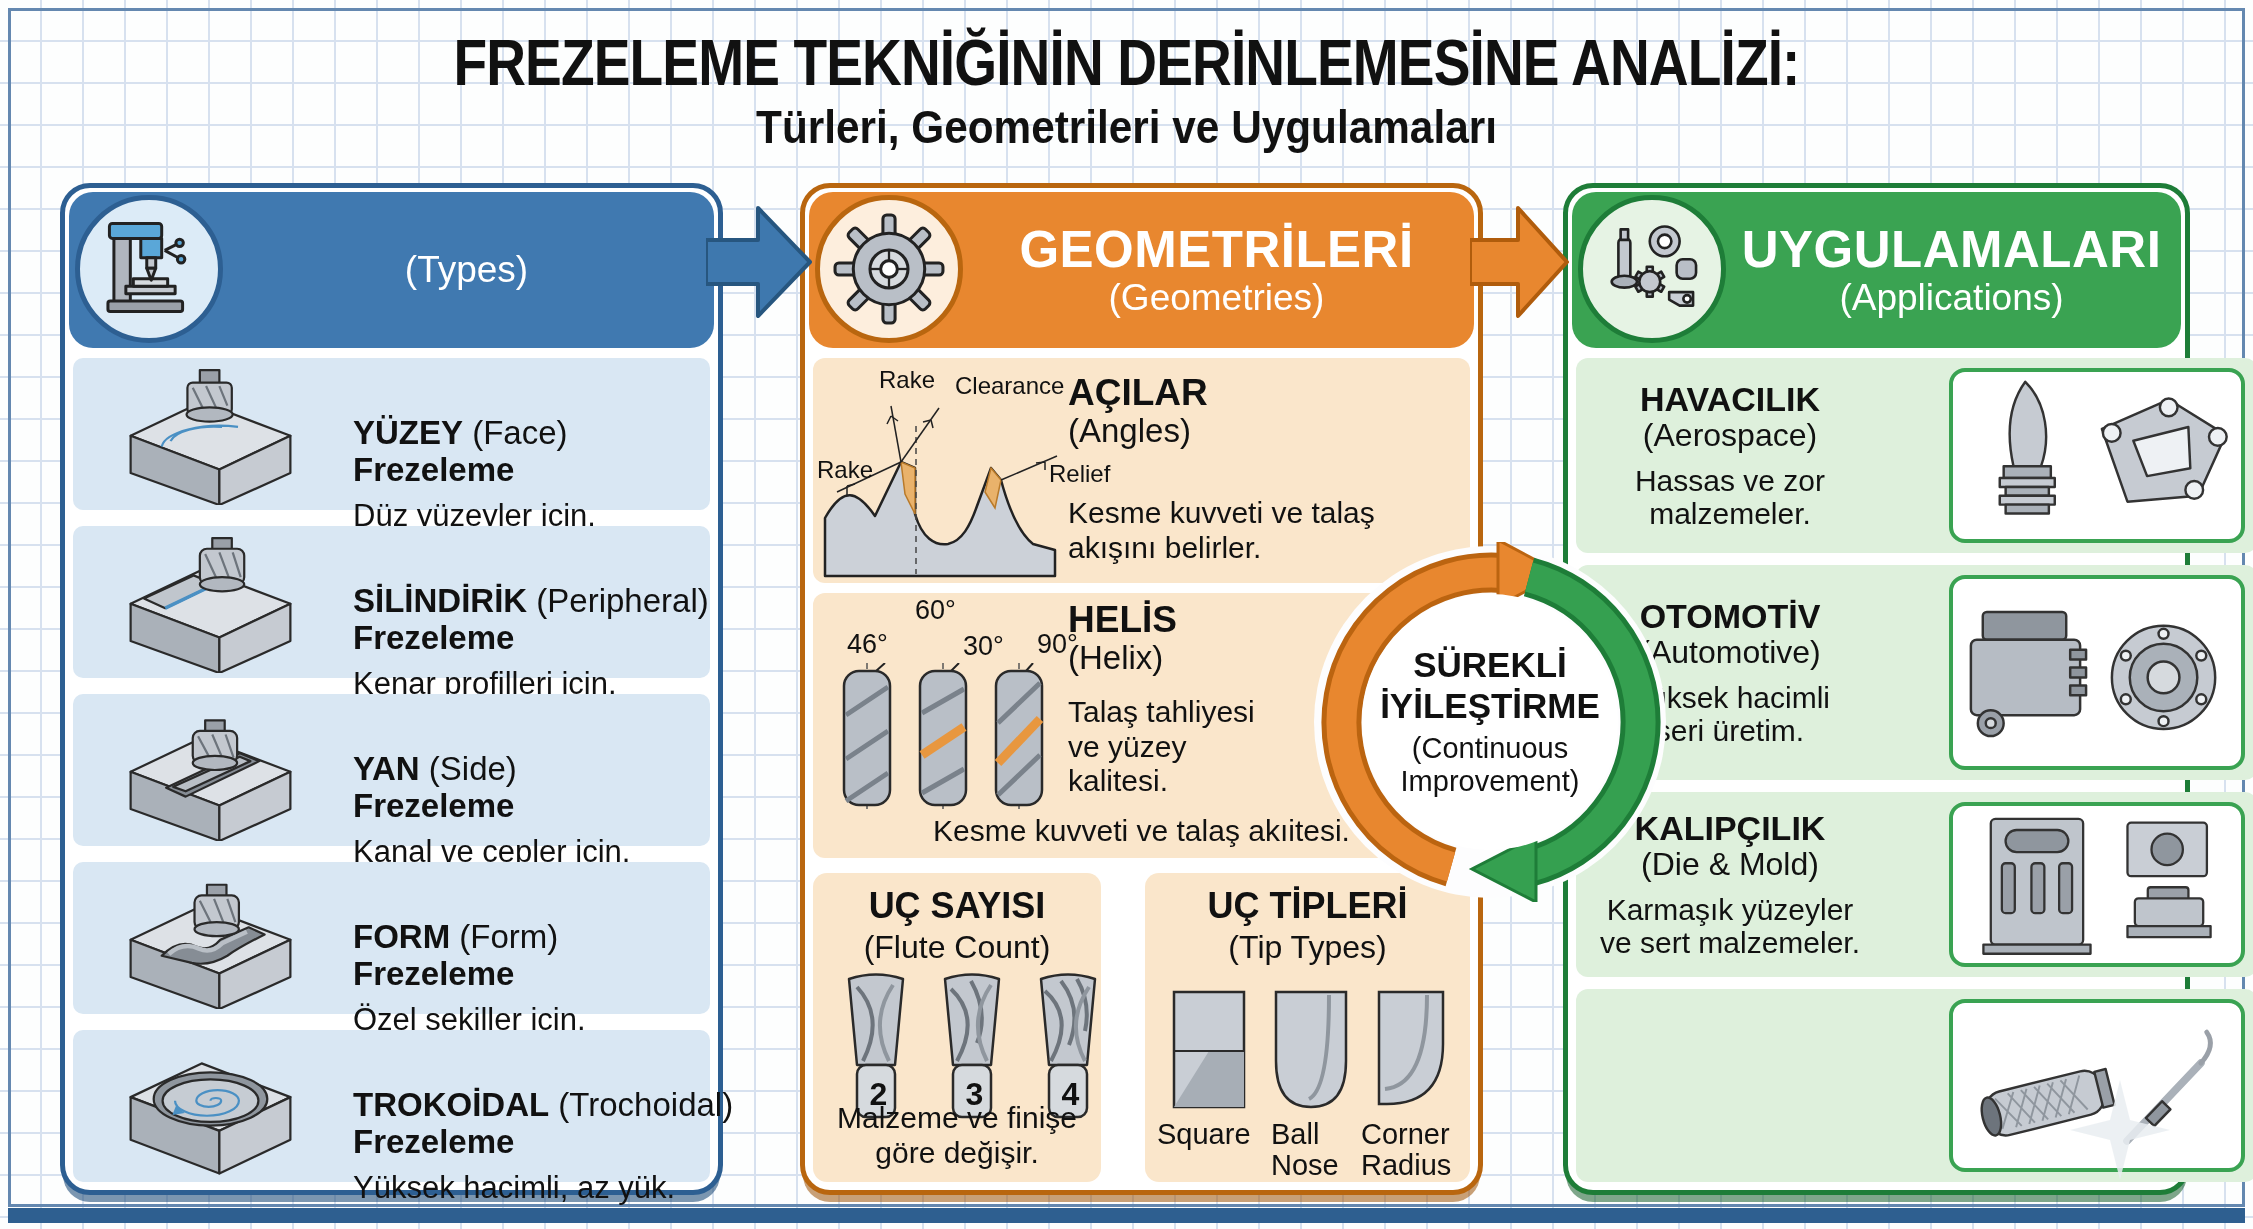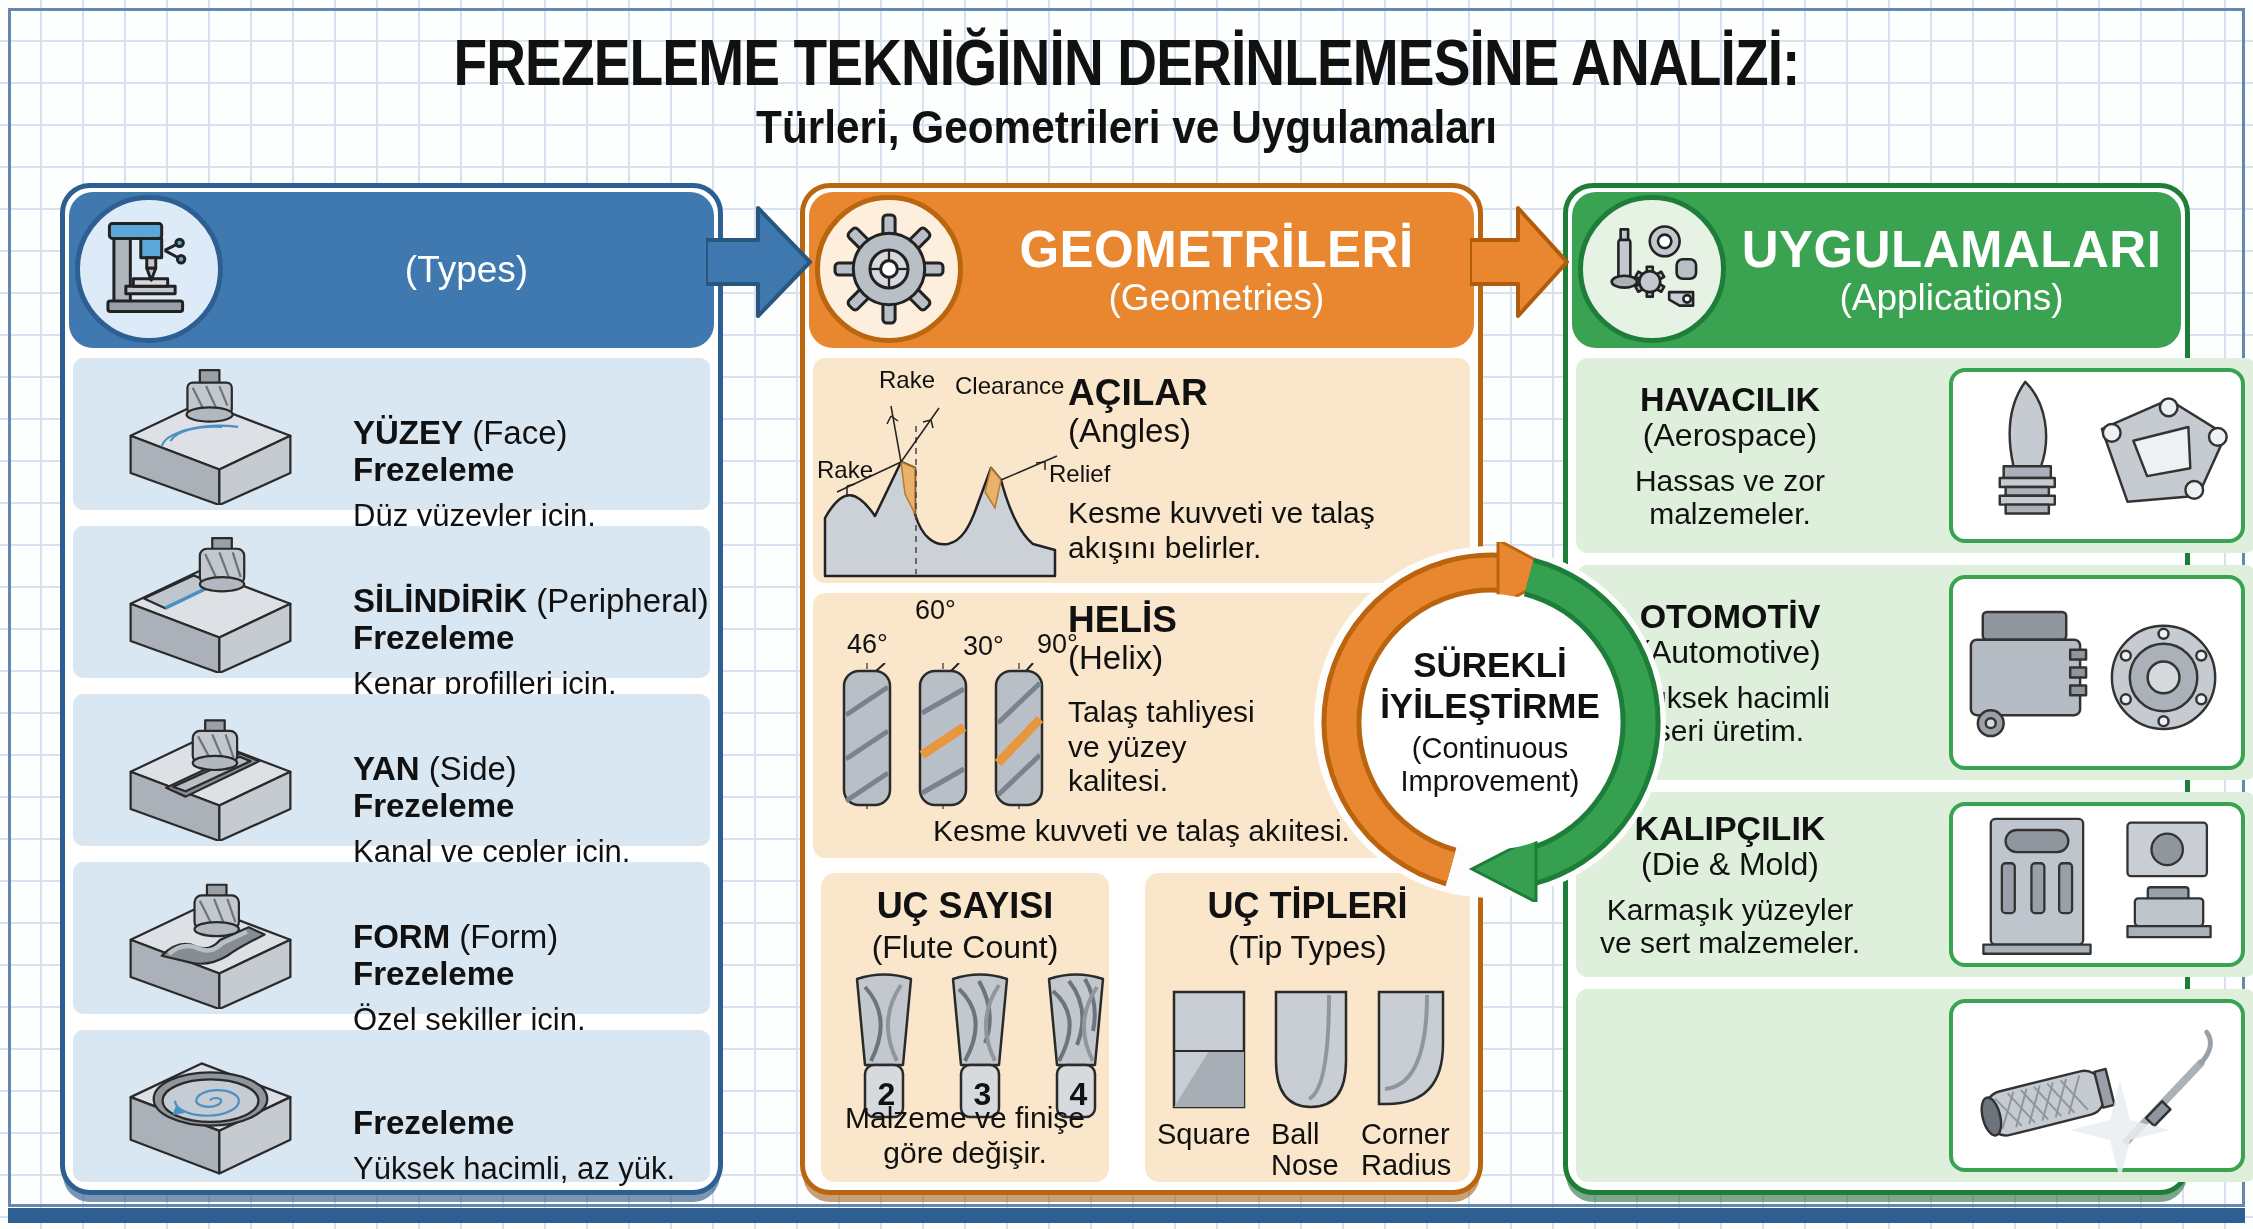--- a/index.html
+++ b/index.html
@@ -200,20 +200,21 @@
           <polygon points="15,70 95,32 195,70 115,108" fill="#dde1e6"></polygon>
           <polygon points="15,70 15,118 115,156 115,108" fill="#aab1b9"></polygon>
           <polygon points="115,108 115,156 195,118 195,70" fill="#c6cbd2"></polygon>
           <ellipse cx="105" cy="72" rx="64" ry="30" fill="#8f969e"></ellipse>
           <ellipse cx="105" cy="74" rx="54" ry="24" fill="#c6ccd3"></ellipse>
           <path d="M105,74 a6,3 0 1 1 12,0 a14,7 0 1 1 -28,0 a24,12 0 1 1 48,0 a36,17 0 1 1 -72,0" fill="none" stroke="#4a90c4" stroke-width="2.5"></path>
           <polygon points="66,80 76,88 62,90" fill="#4a90c4" stroke="none"></polygon>
         </g>
       </svg>
       <div class="txt">
+        <span class="nline"><b>TROKOİDAL</b> <span>(Trochoidal)</span></span>
         <span class="wline">Frezeleme</span>
         <span class="dline">Yüksek hacimli, az yük.</span>
       </div>
     </div>
   </div>
 
   <div class="abs panel p2">
     <div class="abs phead h2">
       <div class="abs hcircle c2">
         <svg width="114" height="114" viewBox="0 0 150 150">
@@ -300,21 +301,21 @@
       </svg>
 
       <div class="hxtxt">
         <div class="t">HELİS</div>
         <div class="s">(Helix)</div>
       </div>
       <div class="secdesc" style="left:255px;top:102px;width:210px;">Talaş tahliyesi ve yüzey kalitesi.</div>
       <div class="secdesc" style="left:0;right:0;bottom:10px;text-align:center;">Kesme kuvveti ve talaş akıitesi.</div>
     </div>
 
-    <div class="abs obox" style="left:16px;top:685px;width:288px;height:309px;">
+    <div class="abs obox" style="left:8px;top:685px;width:288px;height:309px;">
       <div class="bt">UÇ SAYISI</div>
       <div class="bs">(Flute Count)</div>
       <div class="abs" style="left:28px;top:100px;width:75px;height:150px;">
         <svg width="70" height="150" viewBox="0 0 70 150">
           <path d="M8,6 Q35,-3 62,6 L54,92 L16,92 Z" fill="#c3c8cf" stroke="#2a2a2a" stroke-width="2.5" stroke-linejoin="round"></path>
           <path d="M16,14 Q44,44 22,88" stroke="#6d747c" stroke-width="4" fill="none"></path>
           <path d="M52,12 Q28,48 48,88" stroke="#8f969e" stroke-width="4" fill="none"></path>
           <rect x="16" y="92" width="38" height="52" rx="9" fill="#d6dade" stroke="#2a2a2a" stroke-width="2.5"></rect>
         </svg>
         <span class="num">2</span>

